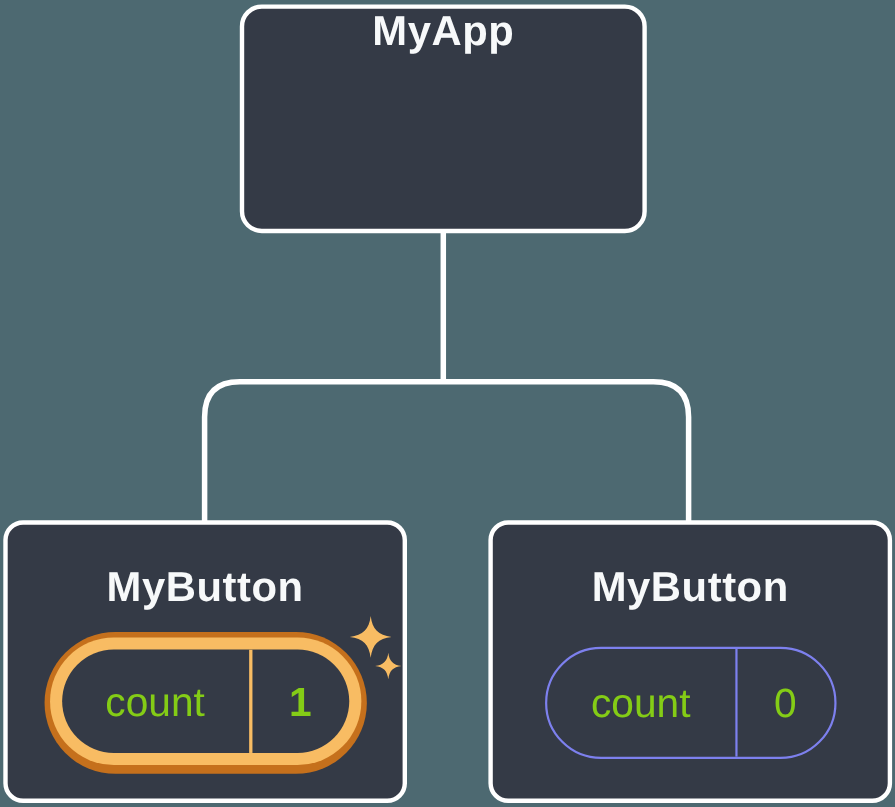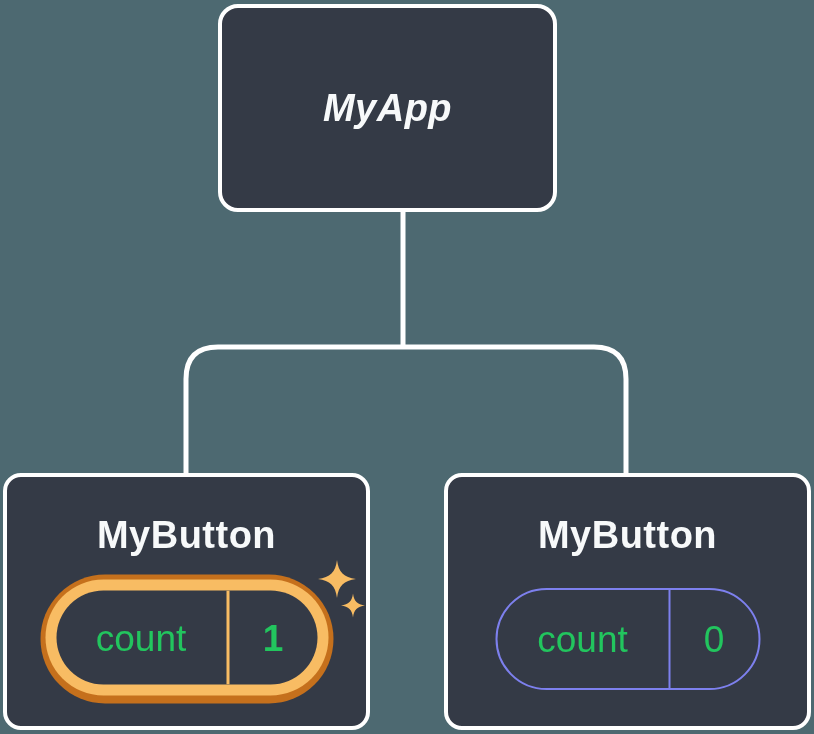--- a/index.html
+++ b/index.html
@@ -19,26 +19,24 @@
   }
   .node {
     position: absolute;
     background: #343a46;
     border: 4px solid #ffffff;
     box-sizing: border-box;
     z-index: 1;
   }
   .node-root {
     left: 218px; top: 4px;
-    width: 339px; height: 208px;
+    width: 370px; height: 208px;
     border-radius: 20px;
     display: flex;
-    align-items: center;
     justify-content: center;
-    font-style: italic;
   }
   .node-child { border-radius: 18px; text-align: right; }
   .child-left  { left: 3px;   top: 473px; width: 367px; height: 257px; }
   .child-right { left: 444px; top: 473px; width: 367px; height: 257px; }
   .node-title {
     color: #f7f9fa;
     font-size: 38px;
     font-weight: 600;
     letter-spacing: 0.5px;
     white-space: nowrap;
@@ -91,21 +89,21 @@
     display: flex;
     align-items: stretch;
     overflow: hidden;
   }
   .pill-plain .cell-key {
     width: 171px;
     display: flex; align-items: center; justify-content: center;
   }
   .divider-purple { width: 2px; background: #7d80ee; }
   .pill-text {
-    color: #22c55e;
+    color: #84cc16;
     font-size: 37px;
     line-height: 1;
   }
   .value-bold { font-weight: 700; }
   .sparkle {
     position: absolute;
     z-index: 2;
     pointer-events: none;
   }
   .sparkle-big   { left: 311px; top: 82px;  width: 38px; height: 40px; }

